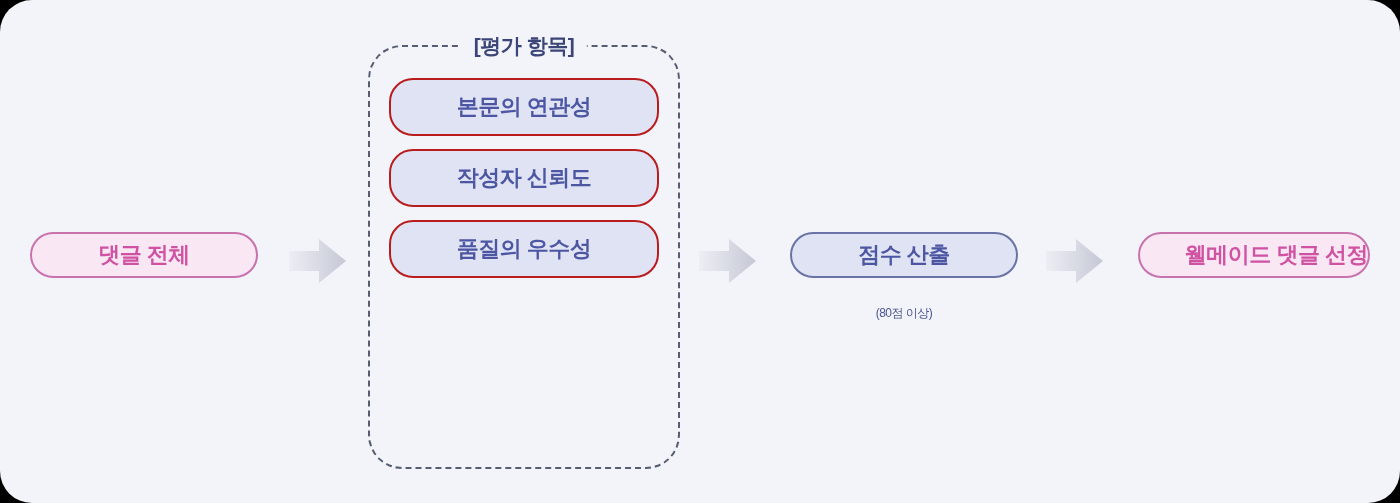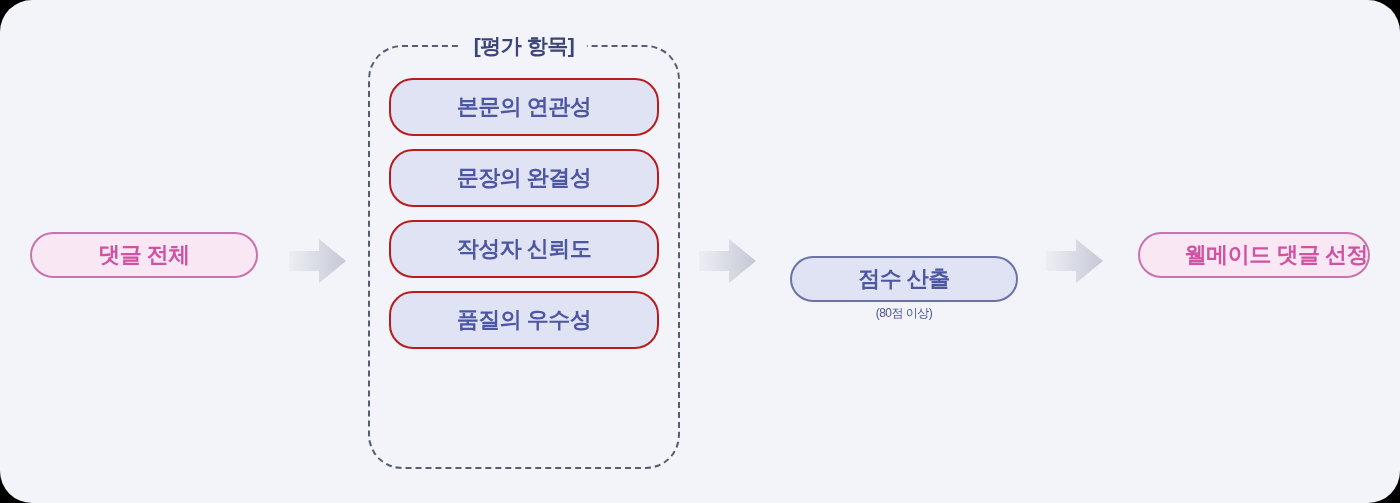--- a/index.html
+++ b/index.html
@@ -35,21 +35,21 @@
     border: 2px solid #c973ae;
     color: #d053a3;
   }
   .node.indigo {
     background: #dfe3f4;
     border: 2px solid #6a73a6;
     color: #4c56a2;
     border-radius: 24px;
   }
   .node-start   { left: 30px;   top: 232px; width: 228px; }
-  .node-score   { left: 790px;  top: 232px; width: 228px; margin-top: 24px; }
+  .node-score   { left: 790px;  top: 232px; width: 228px; }
   .node-result  { left: 1138px; top: 232px; width: 232px; justify-content: flex-end; }
 
   .score-note {
     position: absolute;
     left: 790px;
     top: 305px;
     width: 228px;
     text-align: center;
     font-size: 12px;
     font-weight: 500;
@@ -138,23 +138,20 @@
     <polygon points="0,14 30,14 30,2 57,24 30,46 30,34 0,34" fill="url(#arrowGrad)"></polygon>
   </svg>
 
   <div class="eval-group">
     <div class="eval-title">[평가 항목]</div>
 
     <div class="eval-item">
       <span>본문의 연관성</span>
     </div>
     <div class="eval-item">
-      <span>문장의 완결성</span>
-    </div>
-    <div class="eval-item">
       <span>작성자 신뢰도</span>
     </div>
     <div class="eval-item">
       <span>품질의 우수성</span>
     </div>
   </div>
 
   <svg class="flow-arrow arrow-2" viewBox="0 0 58 48">
     <polygon points="0,14 30,14 30,2 57,24 30,46 30,34 0,34" fill="url(#arrowGrad)"></polygon>
   </svg>

